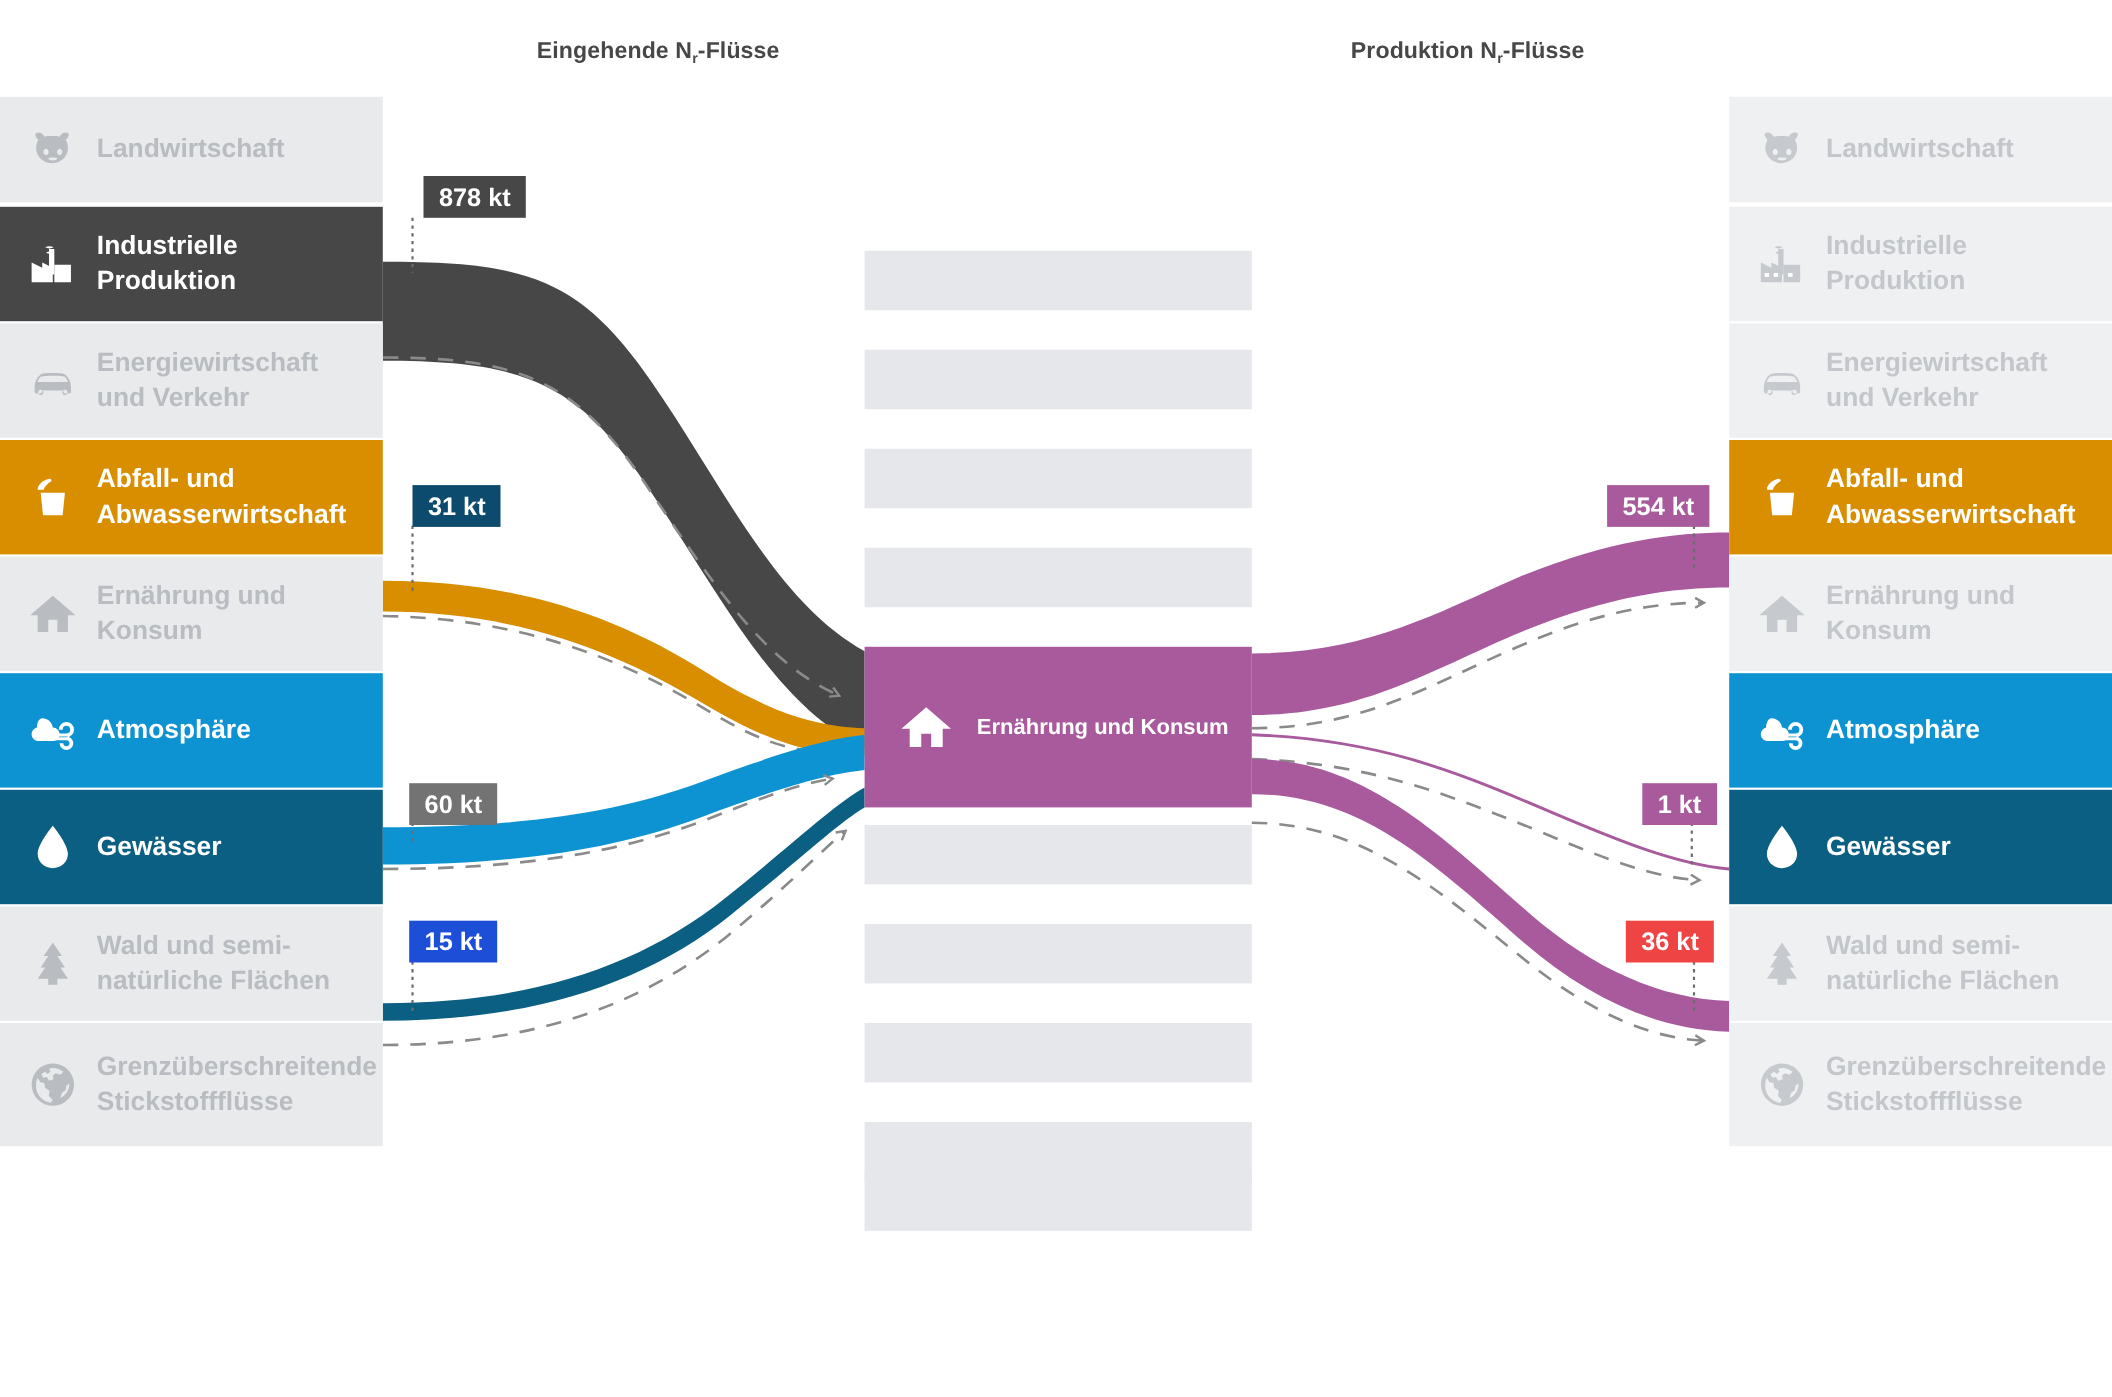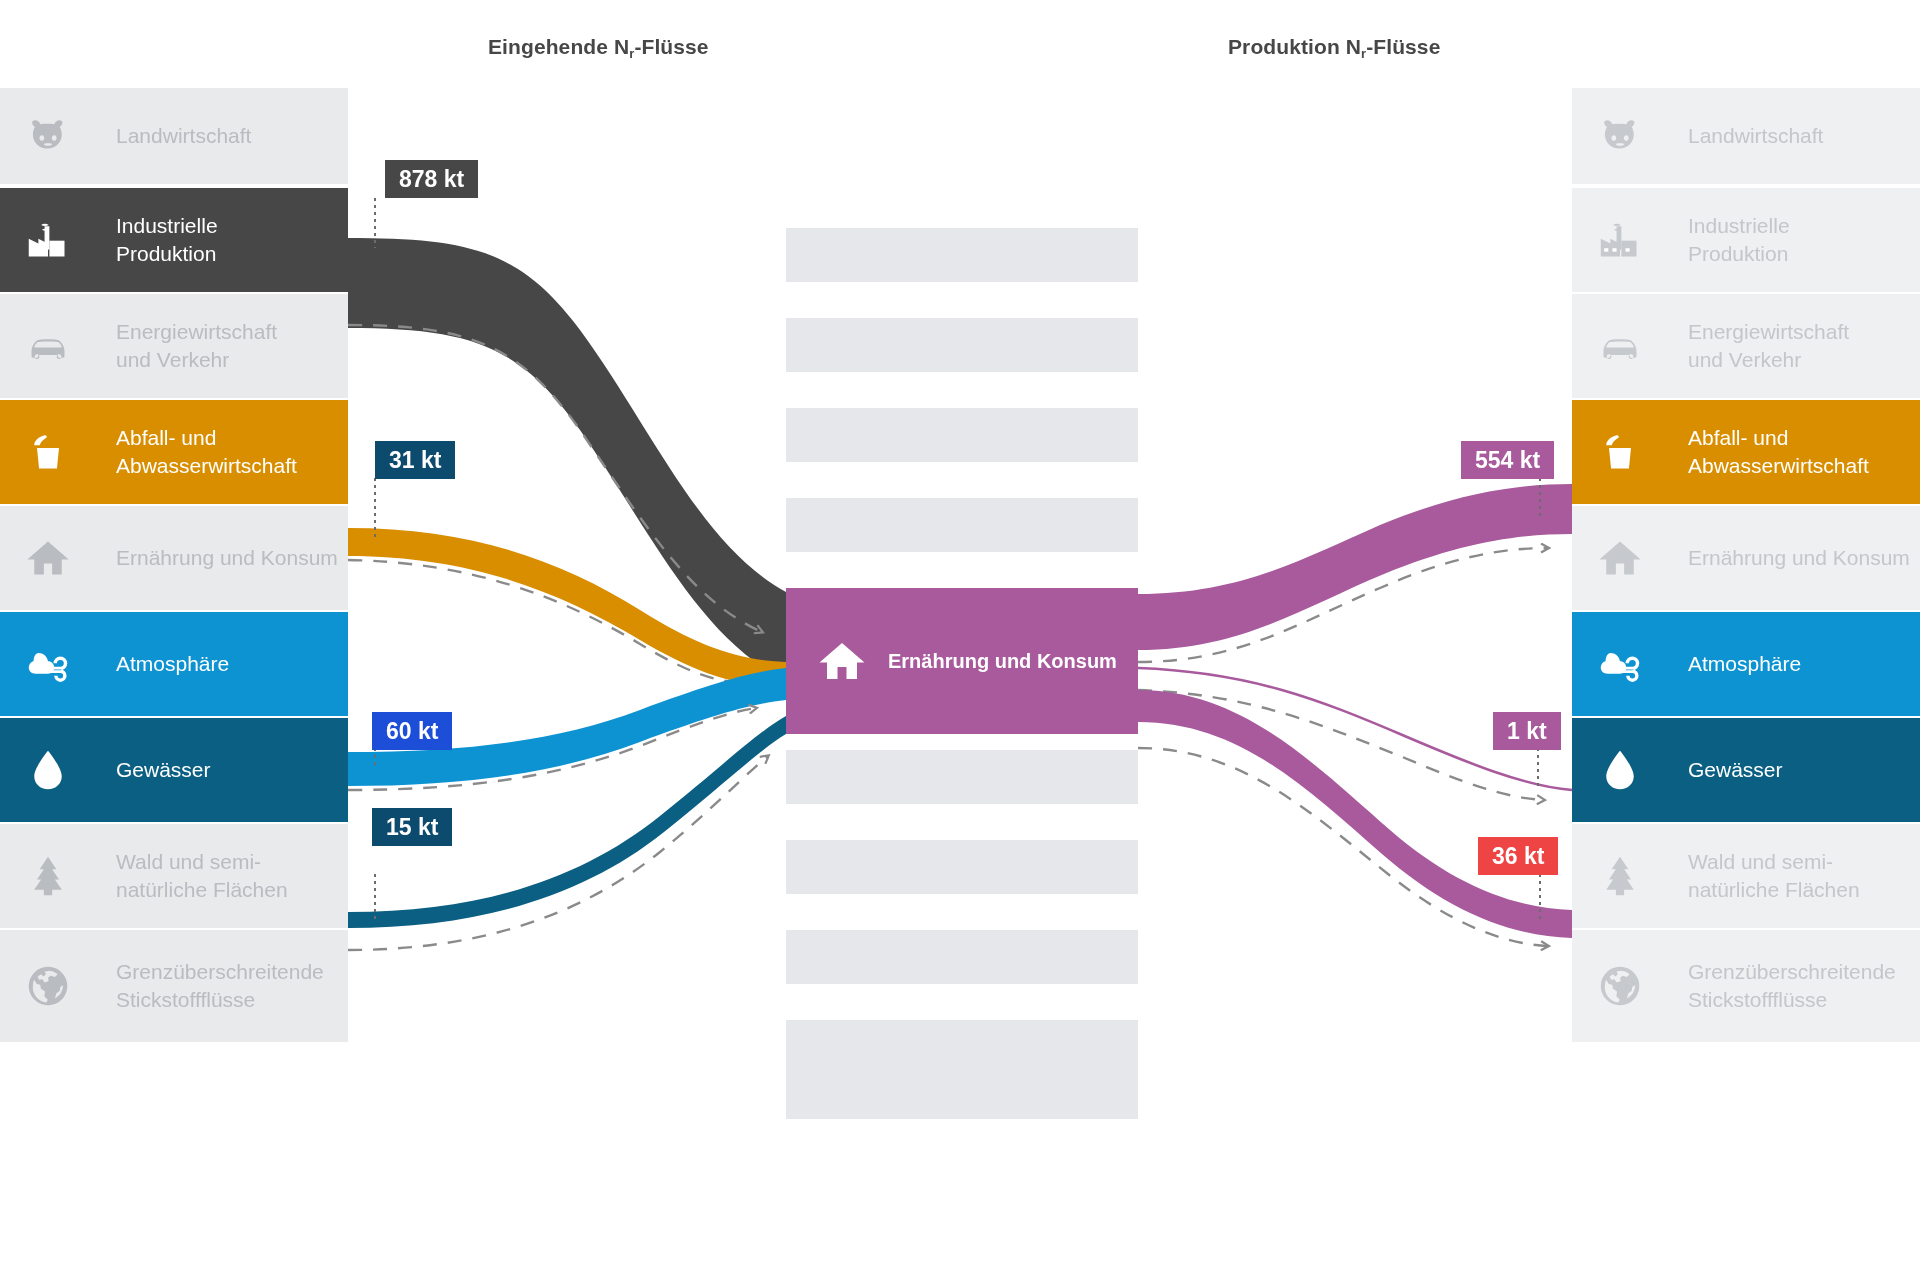--- a/index.html
+++ b/index.html
@@ -34,22 +34,22 @@
     padding-left: 26px;
   }
   .sector.left  { left: 0;    width: 348px; }
   .sector.right { right: 0;   width: 348px; }
   .sector.dim   { background: #e8eaec; }
   .sector.dim.r { background: #eff0f1; }
 
   .sector .ico { width: 44px; height: 44px; flex: 0 0 44px; display:flex; align-items:center; justify-content:center;}
   .sector .ico svg { width: 100%; height: 100%; display:block; }
   .sector .lbl {
-    font-size: 21px; font-weight: normal; line-height: 1.32;
-    color: #b9bcc0; white-space: pre-line; margin-left: 28px;
+    font-size: 24px; font-weight: bold; line-height: 1.32;
+    color: #b9bcc0; white-space: pre-line;
   }
   .sector.dim.r .lbl { color: #c3c6ca; }
   .sector.active .lbl { color: #ffffff; }
   .sector.active .ico svg { fill: #ffffff; }
   .sector.dim   .ico svg { fill: #b9bcc0; }
   .sector.dim.r .ico svg { fill: #c6c9cd; }
 
   
   .ph-bar { position: absolute; left: 786px; width: 352px; height: 54px; background:#e6e7eb; }
 
@@ -141,24 +141,24 @@
     </span>
     <span class="lbl">Ernährung und Konsum</span>
   </div>
 
   <div class="chip" style="left:385px;top:160px;background:#474747">
       <span>878 kt</span>
     </div>
   <div class="chip" style="left:375px;top:441px;background:#0c4a6e">
       <span>31 kt</span>
     </div>
-  <div class="chip" style="left:372px;top:712px;background:#1d4ed8">
+  <div class="chip" style="left:372px;top:712px;background:#737373">
       <span>60 kt</span>
     </div>
-  <div class="chip" style="left:372px;top:808px;background:#0c4a6e">
+  <div class="chip" style="left:372px;top:837px;background:#1d4ed8">
       <span>15 kt</span>
     </div>
   <div class="chip" style="left:1461px;top:441px;background:#a85a9c">
       <span>554 kt</span>
     </div>
   <div class="chip" style="left:1493px;top:712px;background:#a85a9c">
       <span>1 kt</span>
     </div>
   <div class="chip" style="left:1478px;top:837px;background:#ef4444">
       <span>36 kt</span>

